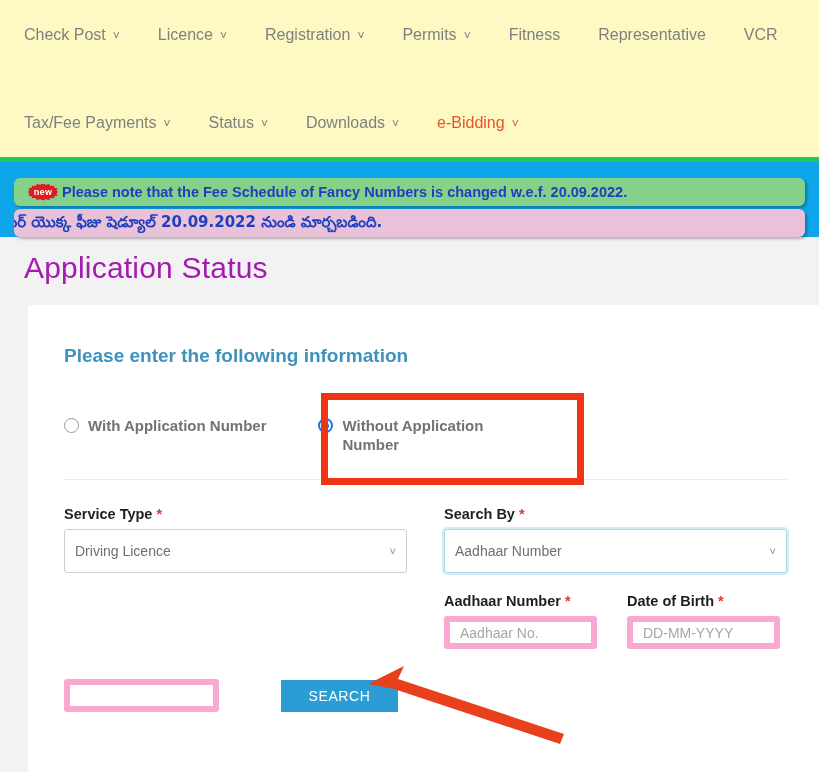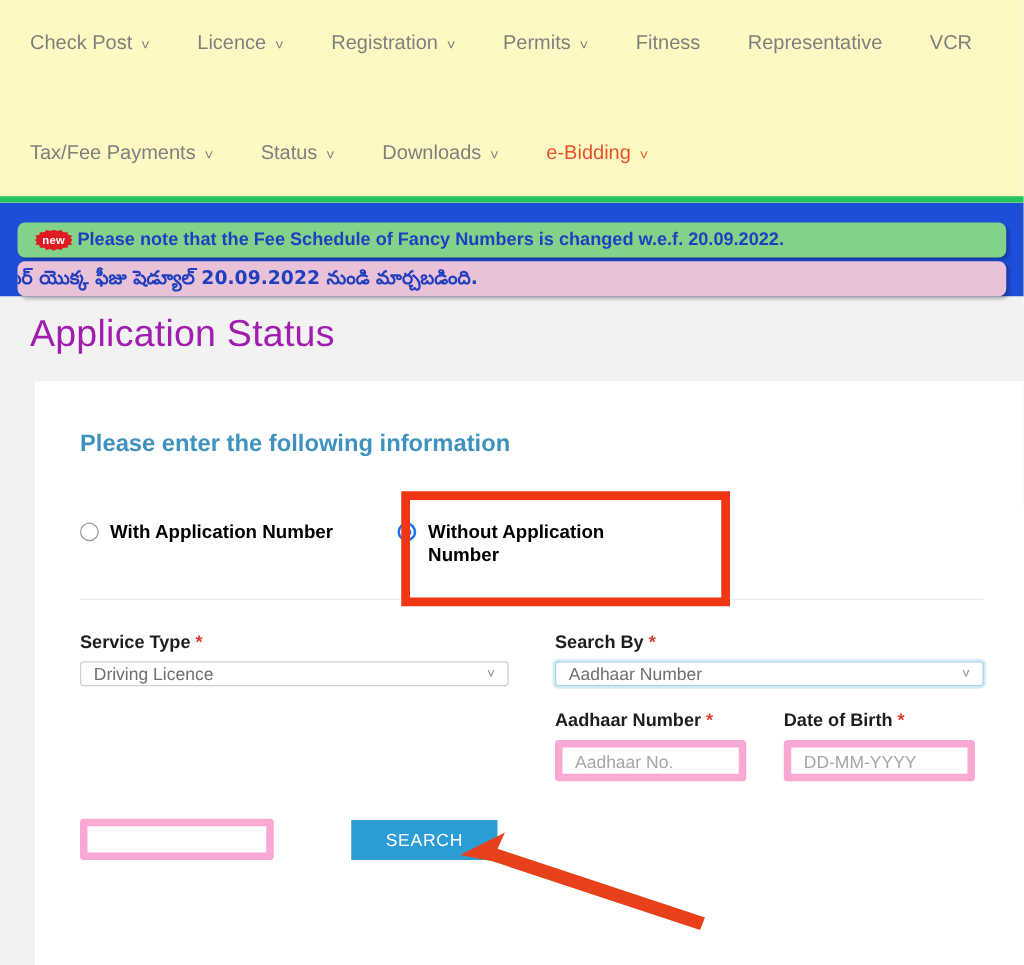--- a/index.html
+++ b/index.html
@@ -46,21 +46,21 @@
     display: inline-block;
     margin-left: 7px;
     font-size: 12px;
     line-height: 1;
     transform: translateY(1px);
   }
 
   
   .banners {
     padding: 16px 14px 0 14px;
-    background: #1d4ed8;
+    background: #0ea5e9;
   }
   .banner {
     height: 28px;
     border-radius: 6px;
     display: flex;
     align-items: center;
     box-shadow: 2px 2px 3px rgba(0,0,0,0.28);
     overflow: hidden;
     box-sizing: border-box;
   }
@@ -178,21 +178,21 @@
   .radio-dot.checked::after {
     content: "";
     position: absolute;
     left: 2.5px; top: 2.5px;
     width: 6px; height: 6px;
     border-radius: 50%;
     background: #1a73e8;
   }
   .radio-label {
     font-size: 15px;
-    color: #000000;
+    color: #737373;
     font-weight: bold;
     line-height: 19px;
     max-width: 180px;
   }
   .annot-box {
     position: absolute;
     left: 257px;
     top: 0px;
     width: 263px;
     height: 92px;
@@ -218,21 +218,21 @@
   .fld-label {
     font-size: 14.5px;
     font-weight: bold;
     color: #1e1e1e;
     margin-bottom: 7px;
     display: block;
   }
   .req { color: #e03a2f; font-weight: bold; }
 
   .select-box {
-    height: 20px;
+    height: 44px;
     border: 1px solid #cfcfcf;
     border-radius: 3px;
     background: #ffffff;
     display: flex;
     align-items: center;
     padding: 0 10px;
     font-size: 14px;
     color: #6f6f6f;
     position: relative;
     cursor: pointer;

